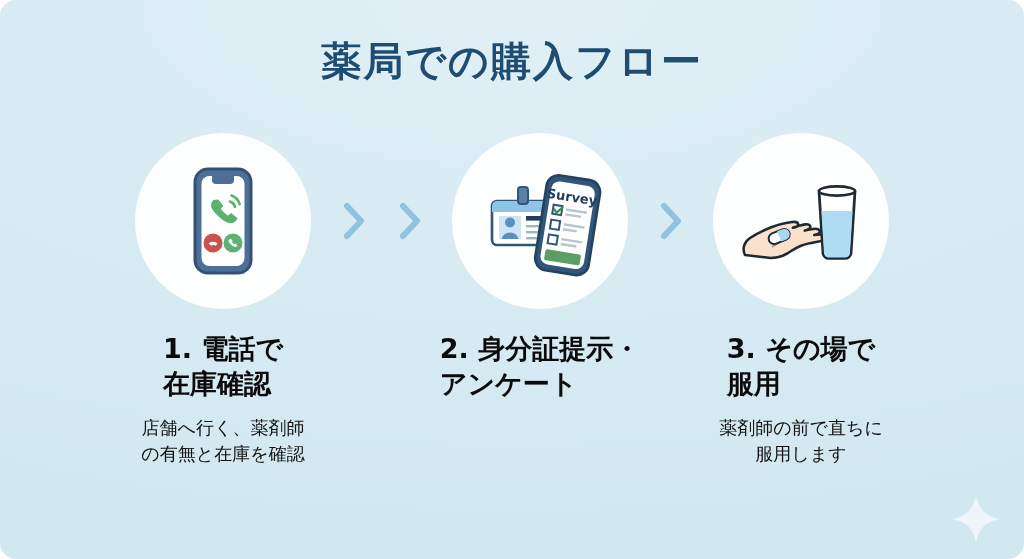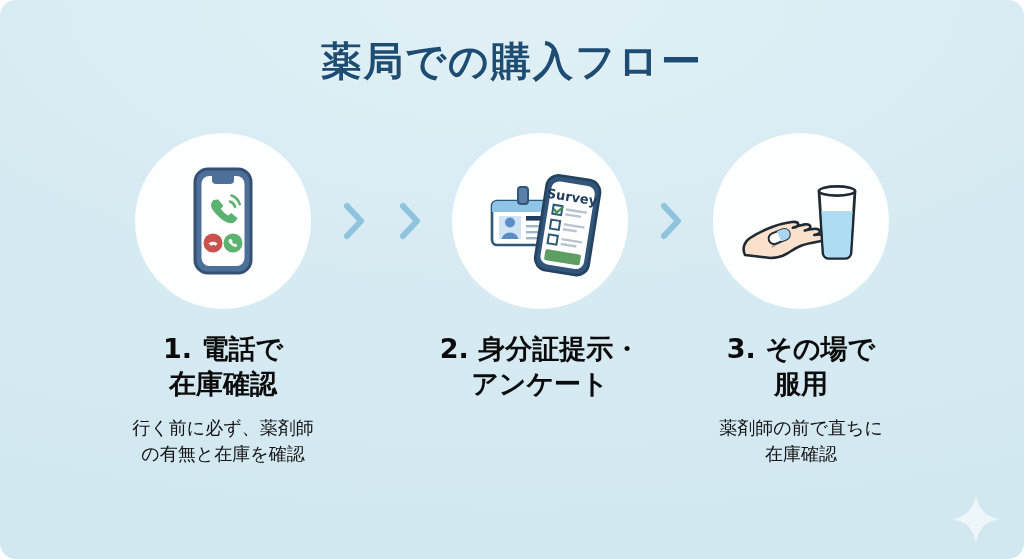--- a/index.html
+++ b/index.html
@@ -86,21 +86,20 @@
     flex: none;
   }
   .bubble svg { display: block; }
 
   .step-title {
     margin-top: 22px;
     font-size: 27px;
     line-height: 1.30;
     font-weight: bold;
     color: #0b0b0b;
-    text-align: center;
     white-space: pre-line;
     font-family: "DejaVu Sans", "Liberation Sans", sans-serif;
   }
   .step-desc {
     margin-top: 14px;
     font-size: 18px;
     line-height: 1.46;
     color: #121212;
     text-align: center;
     white-space: pre-line;
@@ -137,21 +136,21 @@
           <path d="M77 50.5 a8 8 0 0 1 5.1 5.3" fill="none" stroke="#5cb270" stroke-width="2.6" stroke-linecap="round"></path>
 
           <circle cx="60" cy="92" r="9.5" fill="#c9524e"></circle>
           <path d="M55.6 92.5 c2.6 -2.2 6.2 -2.2 8.8 0 l-1.6 2.3 l-2.3 -1.1 l-2.4 1.1 z" fill="#ffffff"></path>
           <circle cx="80" cy="92" r="9.5" fill="#5cb270"></circle>
           <path d="M76.4 88.2 c-1 .8 -1.1 2.2 -.2 3.4 c1.2 1.7 2.8 3.1 4.6 4 c1.3 .7 2.6 .4 3.2 -.6 l.5 -.8 l-2.2 -1.7 l-1 .8 c-.9 -.5 -1.8 -1.3 -2.4 -2.3 l.9 -.9 l-1.7 -2.2 z" fill="#ffffff"></path>
         </svg>
       </div>
       <div class="step-title">1. 電話で
 在庫確認</div>
-      <div class="step-desc">行く前に必ず、薬剤師
+      <div class="step-desc">店舗へ行く、薬剤師
 の有無と在庫を確認</div>
     </div>
 
     <div class="arrow">
       <svg width="30" height="44" viewBox="0 0 30 44">
         <path d="M8 7 L22 22 L8 37" fill="none" stroke="#8fc3de" stroke-width="6" stroke-linecap="round" stroke-linejoin="round"></path>
       </svg>
     </div>
 
 
@@ -223,17 +222,17 @@
           <g>
             <path d="M88 40 h36 l-4 62 a6 6 0 0 1 -6 5.4 h-16 a6 6 0 0 1 -6 -5.4 z" fill="#ffffff" stroke="#1f2a33" stroke-width="2.8" stroke-linejoin="round"></path>
             <path d="M90.4 60 h31.2 l-2.6 42 a5 5 0 0 1 -5 4.4 h-16 a5 5 0 0 1 -5 -4.4 z" fill="#aedcf3"></path>
             <ellipse cx="106" cy="40" rx="18" ry="4.6" fill="#ffffff" stroke="#1f2a33" stroke-width="2.6"></ellipse>
           </g>
         </svg>
       </div>
       <div class="step-title">3. その場で
 服用</div>
       <div class="step-desc">薬剤師の前で直ちに
-在庫確認</div>
+服用します</div>
     </div>
 
   </div>
 </div>
 
 </body></html>

